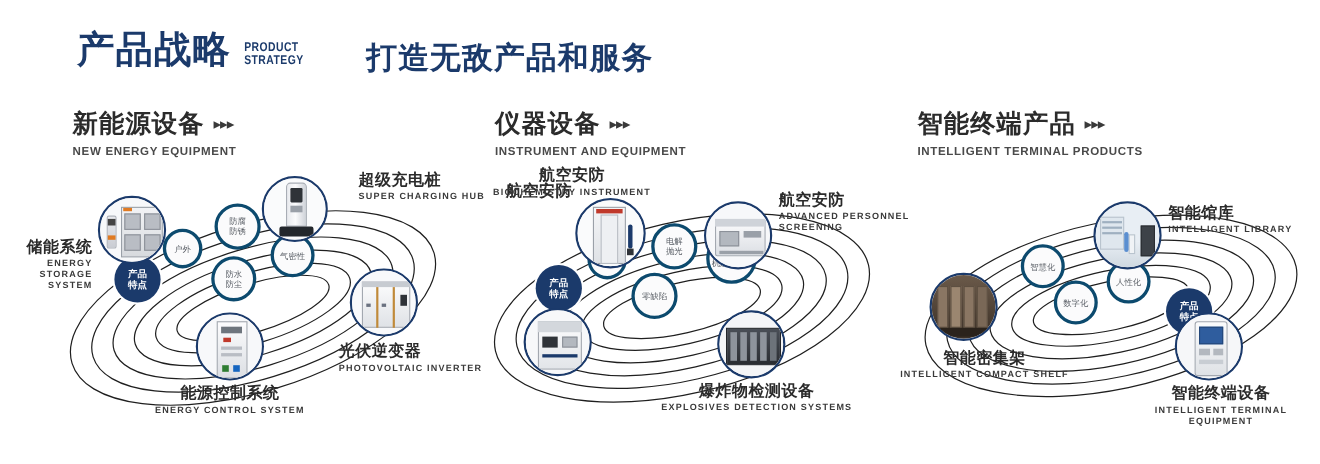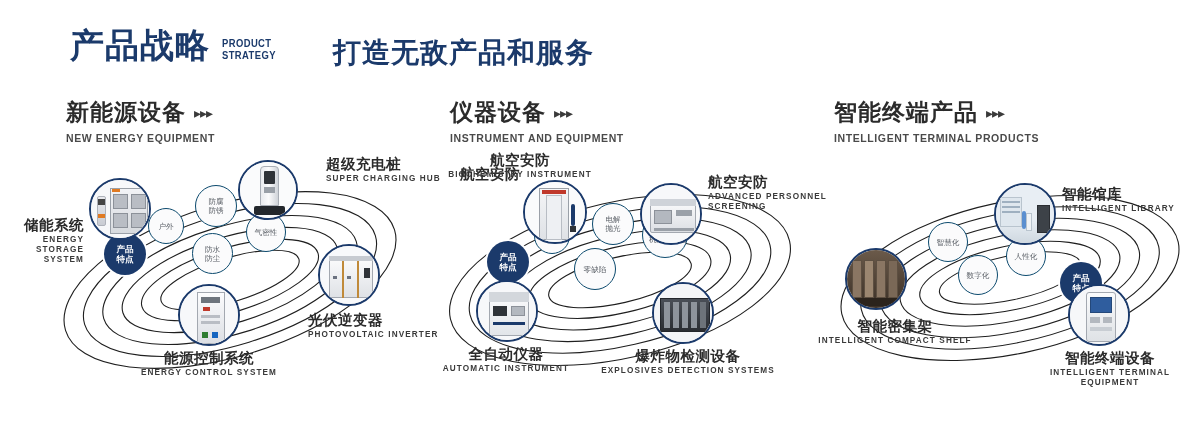--- a/index.html
+++ b/index.html
@@ -48,21 +48,21 @@
   .cap .en{font-size:8.2px;color:#3a3a3a;letter-spacing:1.1px;line-height:10px;margin-top:1px;font-weight:bold;}
   .cap.r{text-align:right;}
   .cap.c{text-align:center;}
 
   
   .bub{
     position:absolute;border-radius:50%;
     display:flex;align-items:center;justify-content:center;text-align:center;
     box-sizing:border-box;
   }
-  .bub.light{background:#fbfbfc;border:1px solid #0c4a6e;color:#5a5f66;font-size:7.6px;line-height:9px;}
+  .bub.light{background:#fbfbfc;border:3px solid #0c4a6e;color:#5a5f66;font-size:7.6px;line-height:9px;}
   .bub.core{background:#1b3a6b;color:#fff;font-weight:bold;font-size:8.6px;line-height:10.5px;
             box-shadow:0 0 0 2px #ffffff;}
   .bub span{display:block;}
 
   
   .dv{position:absolute;box-sizing:border-box;}
 </style>
 </head>
 <body>
 
@@ -273,24 +273,20 @@
 
     <div class="photo" style="left:46px;top:120px;width:62px;height:62px;">
       <div class="inner" style="background:#f7f8fa;">
         <div class="dv" style="left:11px;top:10px;width:40px;height:44px;background:linear-gradient(180deg,#fcfcfd,#e2e5e9);border:1px solid #a3a8b0;"></div>
         <div class="dv" style="left:11px;top:10px;width:40px;height:10px;background:#d3d7dc;"></div>
         <div class="dv" style="left:15px;top:24px;width:14px;height:10px;background:#2f3338;"></div>
         <div class="dv" style="left:33px;top:24px;width:14px;height:10px;background:#b3b8bf;border:1px solid #8c9199;"></div>
         <div class="dv" style="left:15px;top:40px;width:32px;height:3px;background:#1b3a6b;"></div>
       </div>
     </div>
-    <div class="cap c" style="left:-14px;top:186px;width:180px;">
-      <div class="cn">全自动仪器</div>
-      <div class="en">AUTOMATIC INSTRUMENT</div>
-    </div>
 
     <div class="photo" style="left:222px;top:122px;width:62px;height:62px;">
       <div class="inner" style="background:#f4f5f7;">
         <div class="dv" style="left:6px;top:14px;width:50px;height:34px;background:linear-gradient(180deg,#4a4f57,#2a2d32);border:1px solid #23262b;"></div>
         <div class="dv" style="left:10px;top:18px;width:6px;height:26px;background:#8e949c;"></div>
         <div class="dv" style="left:19px;top:18px;width:6px;height:26px;background:#8e949c;"></div>
         <div class="dv" style="left:28px;top:18px;width:6px;height:26px;background:#8e949c;"></div>
         <div class="dv" style="left:37px;top:18px;width:6px;height:26px;background:#8e949c;"></div>
         <div class="dv" style="left:46px;top:18px;width:6px;height:26px;background:#6d737a;"></div>
       </div>

